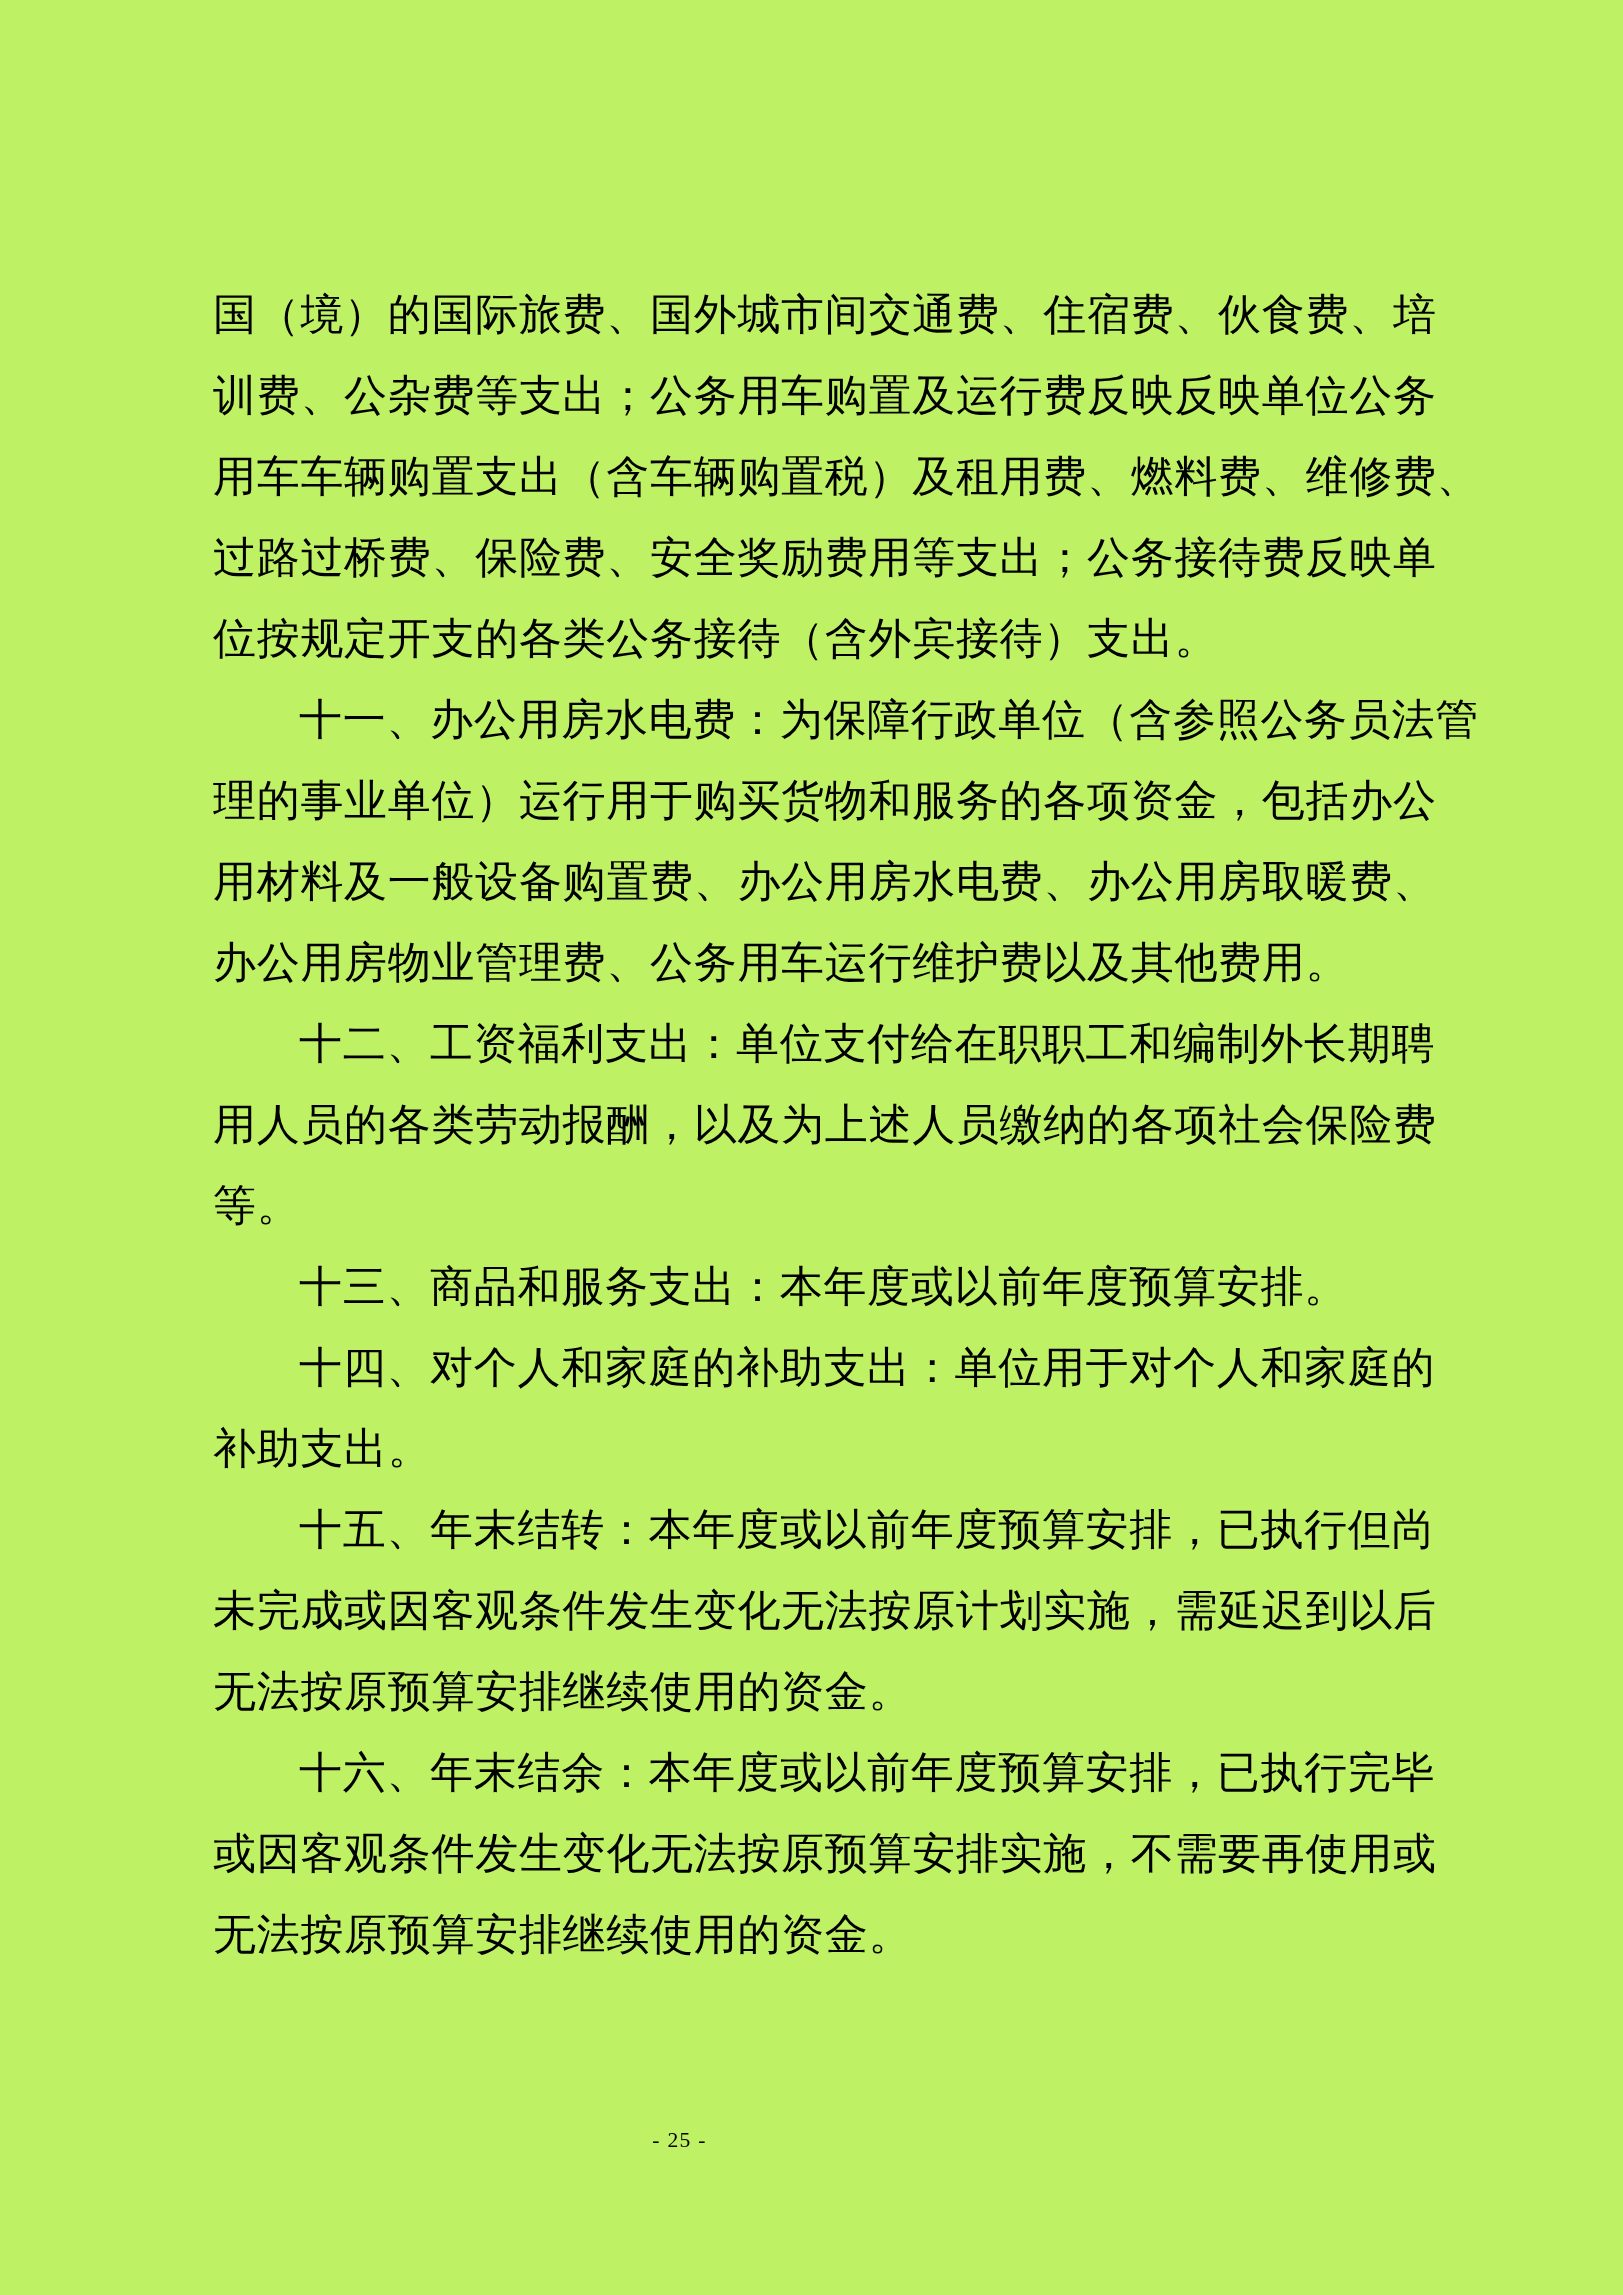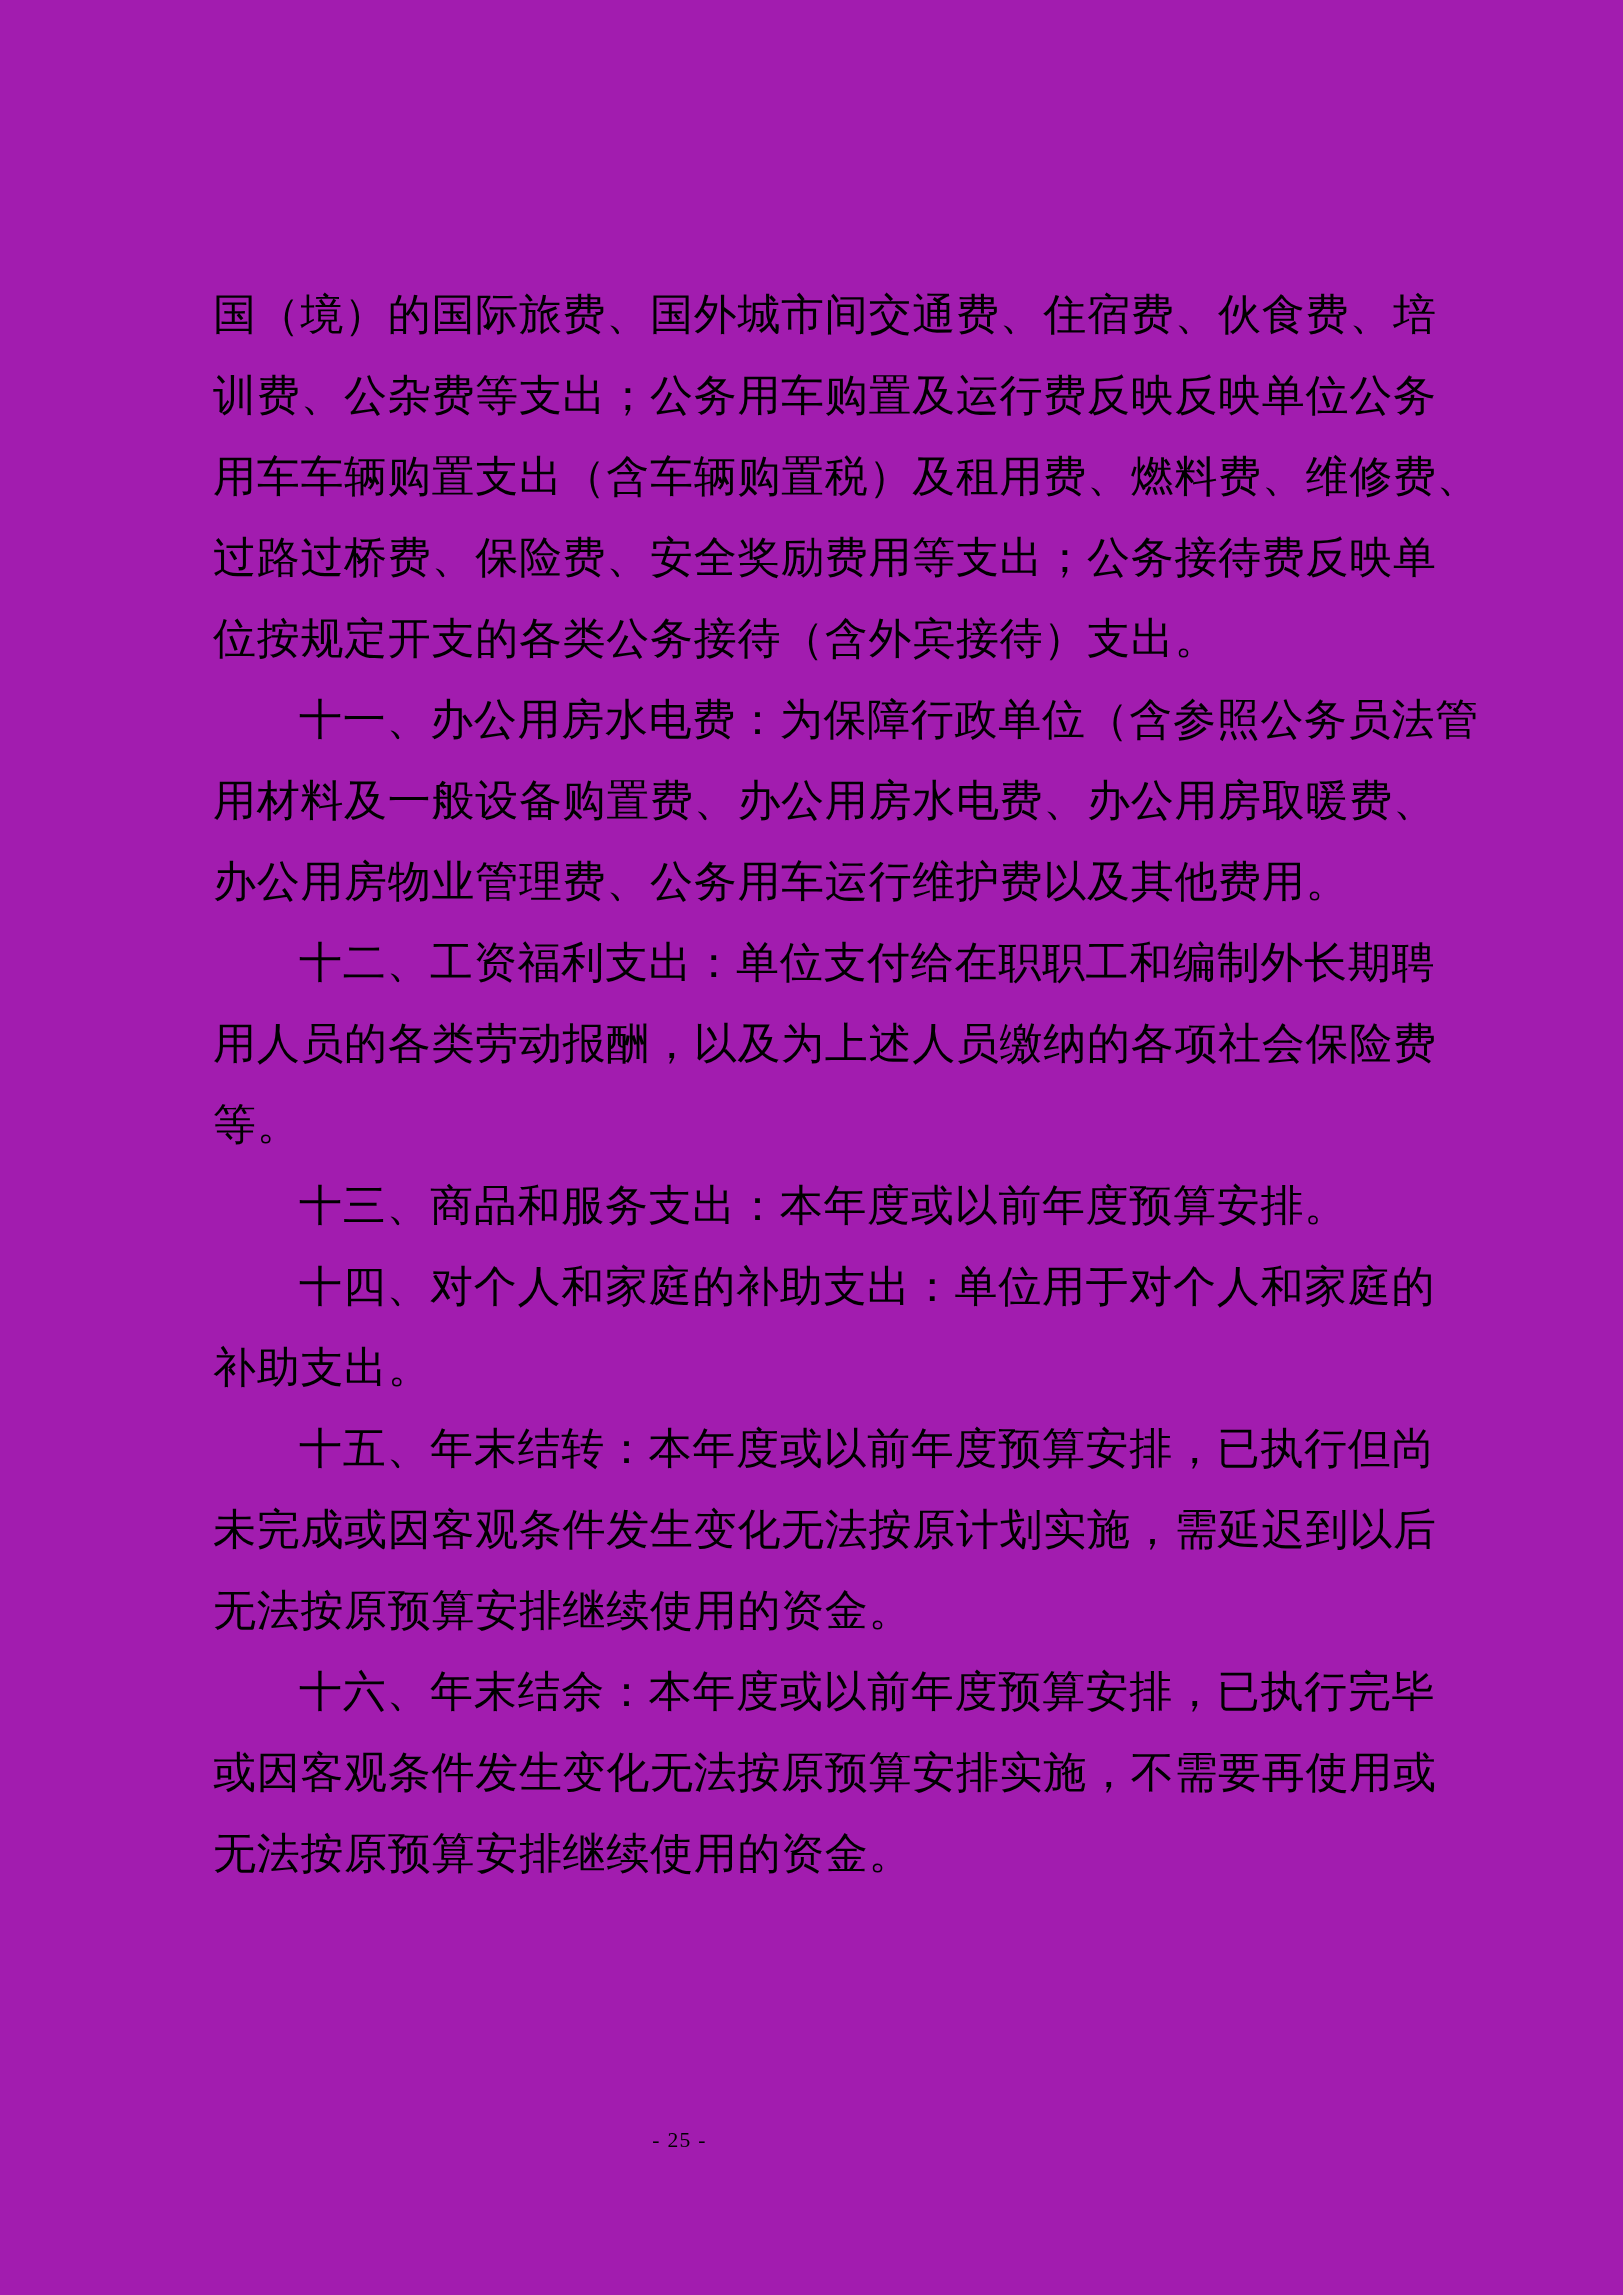--- a/index.html
+++ b/index.html
@@ -14,21 +14,21 @@
     overflow: hidden;
     font-family: "Liberation Serif", "DejaVu Serif", serif;
     color: #000000;
   }
   .page {
     position: absolute;
     left: 0;
     top: 0;
     width: 1623px;
     height: 2295px;
-    background: #a21caf;
+    background: #bef264;
   }
   .doc-body {
     position: absolute;
     left: 213px;
     top: 274px;
     width: 1211px;
   }
   .para {
     margin: 0;
     padding: 0;
@@ -67,20 +67,21 @@
     <div class="para">
       <div class="line">国（境）的国际旅费、国外城市间交通费、住宿费、伙食费、培</div>
       <div class="line">训费、公杂费等支出；公务用车购置及运行费反映反映单位公务</div>
       <div class="line">用车车辆购置支出（含车辆购置税）及租用费、燃料费、维修费、</div>
       <div class="line">过路过桥费、保险费、安全奖励费用等支出；公务接待费反映单</div>
       <div class="line">位按规定开支的各类公务接待（含外宾接待）支出。</div>
     </div>
 
     <div class="para">
       <div class="line fl-indent">十一、办公用房水电费：为保障行政单位（含参照公务员法管</div>
+      <div class="line">理的事业单位）运行用于购买货物和服务的各项资金，包括办公</div>
       <div class="line">用材料及一般设备购置费、办公用房水电费、办公用房取暖费、</div>
       <div class="line">办公用房物业管理费、公务用车运行维护费以及其他费用。</div>
     </div>
 
     <div class="para">
       <div class="line fl-indent">十二、工资福利支出：单位支付给在职职工和编制外长期聘</div>
       <div class="line">用人员的各类劳动报酬，以及为上述人员缴纳的各项社会保险费</div>
       <div class="line">等。</div>
     </div>
 

